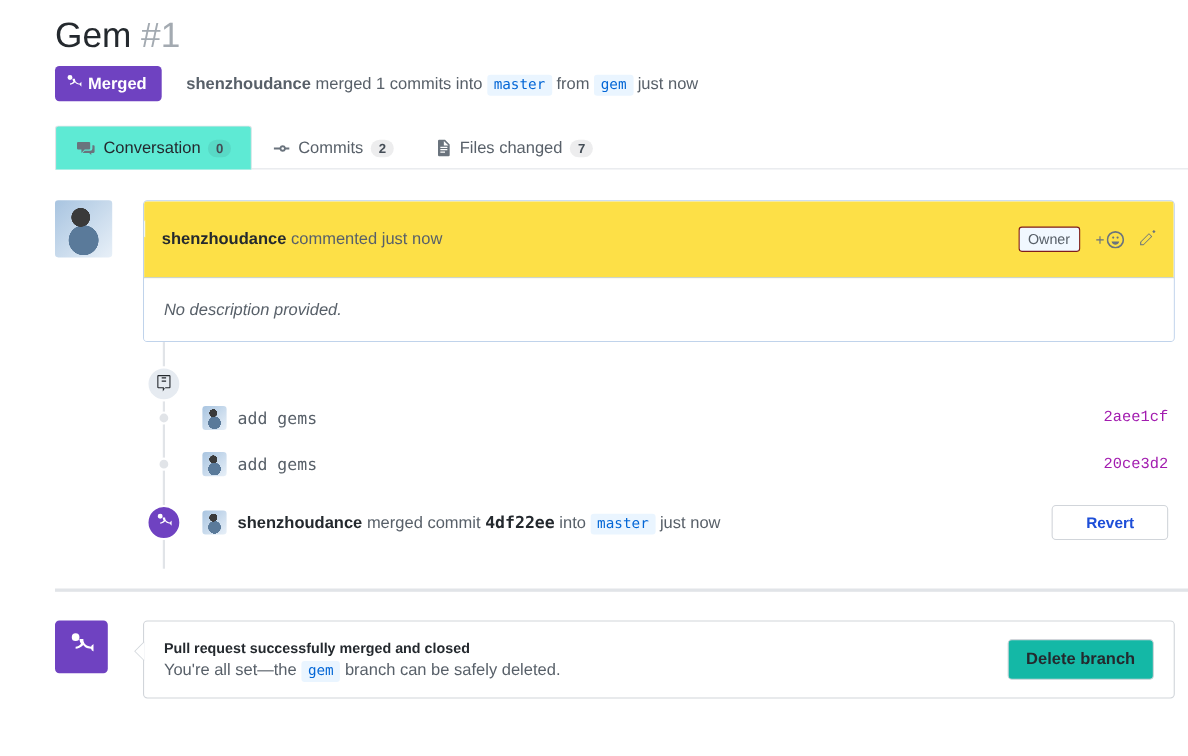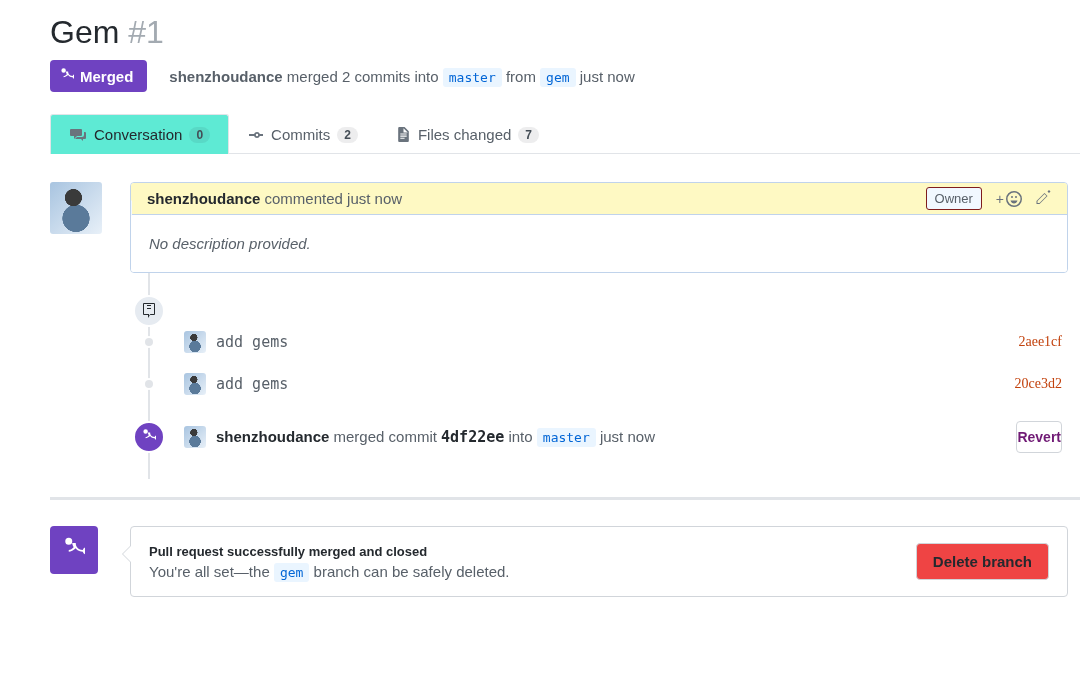--- a/index.html
+++ b/index.html
@@ -135,22 +135,22 @@
     content: "";
     position: absolute;
     left: -7px;
     top: 17px;
     width: 0; height: 0;
     border-top: 8px solid transparent;
     border-bottom: 8px solid transparent;
     border-right: 8px solid #f1f8ff;
   }
   .comment-header {
-    background: #fef9c3;
-    padding: 4px 16px;
+    background: #fde047;
+    padding: 23px 16px;
     display: flex;
     align-items: center;
     justify-content: space-between;
     border-bottom: 1px solid #c0d3eb;
     color: #586069;
     font-size: 15px;
   }
   .comment-header .left b { color: #24292e; font-weight: 600; }
   .comment-header .right { display: flex; align-items: center; gap: 14px; }
   .owner-badge {
@@ -207,30 +207,30 @@
   }
   .timeline-item .marker.small {
     width: 12px; height: 12px; left: -5px; background: #e1e4e8; border: 2px solid #fff;
   }
   .timeline-item .marker.purple {
     background: #6f42c1;
   }
   .timeline-item .marker svg { fill: #24292e; }
   .timeline-item .marker.purple svg { fill: #fff; }
   .commit-msg { font-family: SFMono-Regular, Consolas, Menlo, monospace; color: #586069; }
-  .commit-sha { font-family: Liberation Serif, serif; color: #c2410c; font-size: 14px;}
+  .commit-sha { font-family: Liberation Mono, monospace; color: #a21caf; font-size: 14px;}
   .row-right { margin-left: auto; padding-right: 18px; }
   .revert-btn {
     border: 1px solid #d1d5da;
     background: #fff;
-    color: #701a75;
+    color: #1d4ed8;
     font-size: 14px;
     font-weight: 600;
     border-radius: 4px;
-    padding: 7px 0;
+    padding: 7px 30px;
     cursor: pointer;
   }
   .big-divider {
     border: 0;
     border-top: 3px solid #e1e4e8;
     margin: 18px 0 26px 0;
   }
 
   .merged-banner-wrap {
     display: flex;
@@ -274,21 +274,21 @@
     top: 19px;
     width: 0; height: 0;
     border-top: 8px solid transparent;
     border-bottom: 8px solid transparent;
     border-right: 8px solid #fff;
   }
   .merged-banner .title { font-size: 13px; font-weight: 600; margin-bottom: 4px; }
   .merged-banner .sub { font-size: 15px; color: #586069; }
   .delete-btn {
     border: 1px solid #d1d5da;
-    background: #ef4444;
+    background: #14b8a6;
     color: #24292e;
     font-size: 15px;
     font-weight: 600;
     border-radius: 4px;
     padding: 9px 16px;
     cursor: pointer;
   }
   .mono-bold { font-family: SFMono-Regular, Consolas, Menlo, monospace; font-weight: 700; color: #24292e;}
 </style>
 </head>
@@ -304,21 +304,21 @@
   </div>
 
   <div class="state-row">
     <span class="state-badge">
       <svg width="14" height="18" viewBox="0 0 12 16">
           <path d="M5 3a2 2 0 1 1-4 0 2 2 0 0 1 4 0zM3 5v6a2 2 0 1 0 0 0V9c1 0 3-1 4-2 .7 1 1.5 1.7 4 2a2 2 0 1 0 0-1c-3-.3-4-2-4-4H5c0 .7.3 1.6.8 2.4C5 7.3 4 8 3 8V5z"></path>
         </svg>
       <span>Merged</span>
     </span>
     <span class="meta-line">
-      <span class="bold">shenzhoudance</span><span> merged 2 commits into </span><span class="branch-tag">master</span><span> from </span><span class="branch-tag">gem</span><span> just now</span>
+      <span class="bold">shenzhoudance</span><span> merged 1 commits into </span><span class="branch-tag">master</span><span> from </span><span class="branch-tag">gem</span><span> just now</span>
     </span>
   </div>
 
   <div class="tabnav">
     <div class="tabnav-tab selected">
       <svg width="18" height="16" viewBox="0 0 16 16">
           <path d="M1 2h10a1 1 0 0 1 1 1v5a1 1 0 0 1-1 1H7l-3 3V9H1a1 1 0 0 1-1-1V3a1 1 0 0 1 1-1zm4 10 2-2h5a2 2 0 0 0 2-2V5h1a1 1 0 0 1 1 1v5a1 1 0 0 1-1 1h-2v2l-2-2H7z"></path>
         </svg>
       <span>Conversation</span>
       <span class="counter">0</span>

